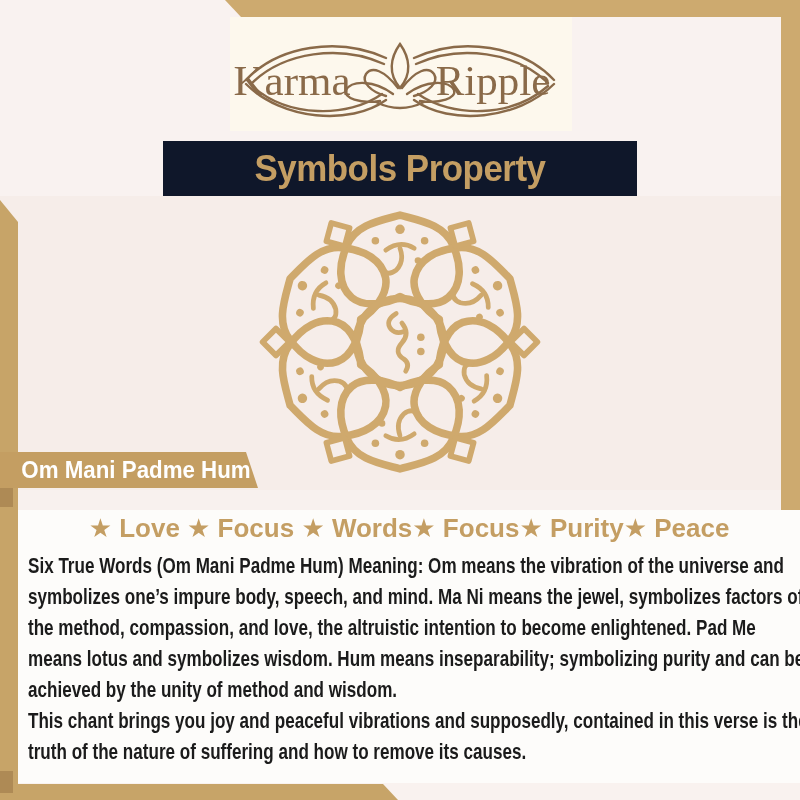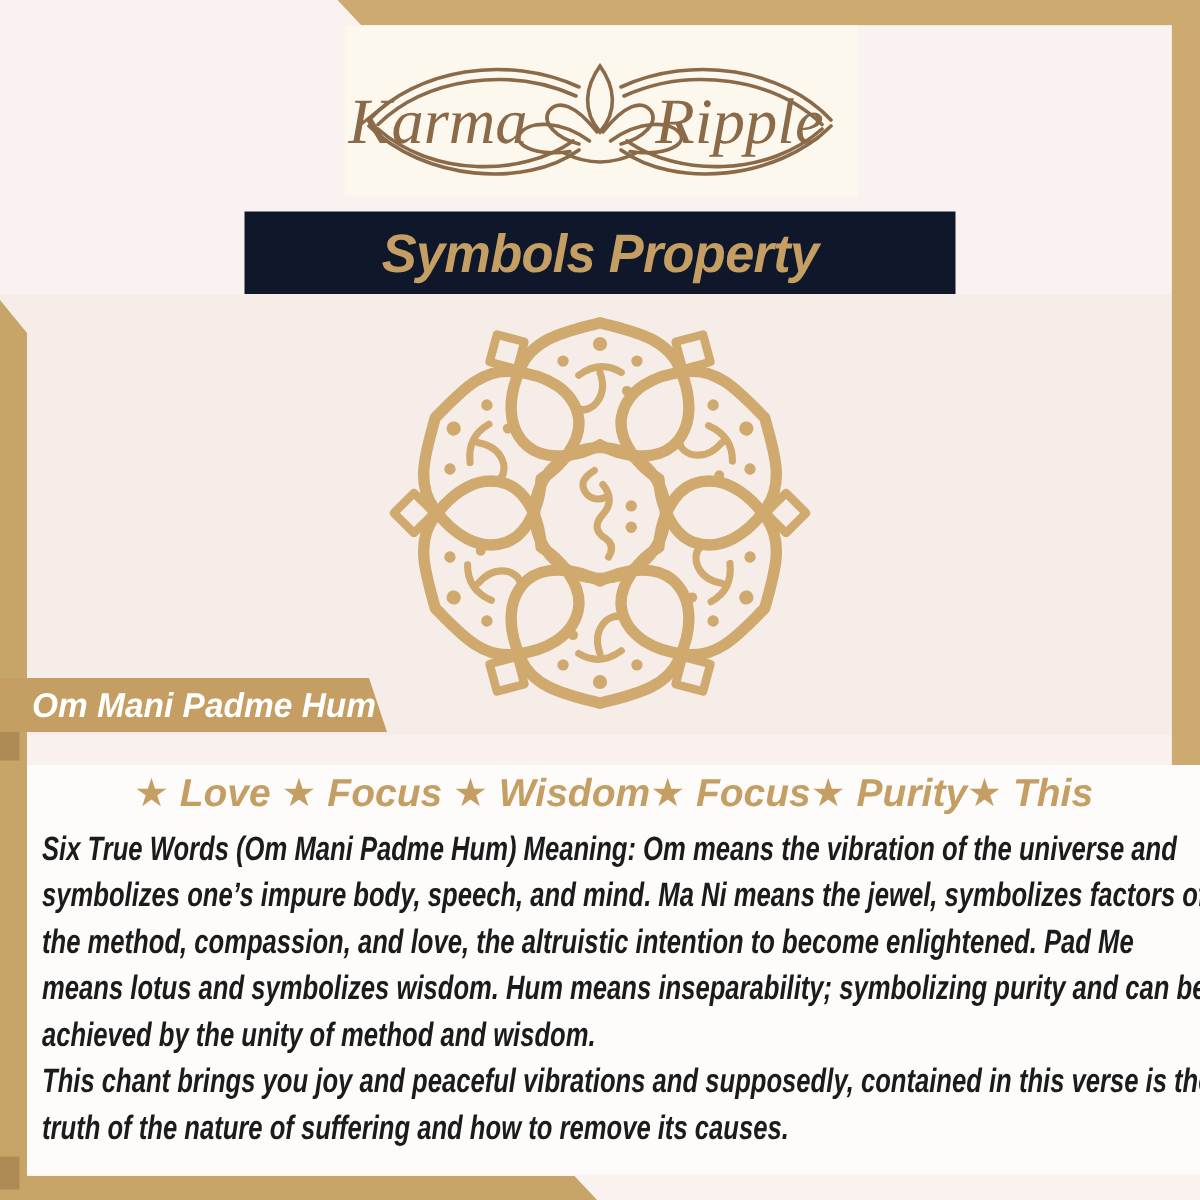--- a/index.html
+++ b/index.html
@@ -1,20 +1,19 @@
 <!DOCTYPE html>
 <html><head>
 <meta charset="utf-8">
 <style>
   html,body{margin:0;padding:0;background:#e8e0dc;}
   .canvas{
     position:relative;width:800px;height:800px;margin:0 auto;
     background:#f8f1ee;overflow:hidden;
     font-family:"Liberation Sans","DejaVu Sans",sans-serif;
-    font-style:italic;
   }
   
   .bg-top{position:absolute;left:0;top:0;width:800px;height:196px;background:#f9f2f0;}
   .bg-mid{position:absolute;left:0;top:196px;width:800px;height:294px;background:#f6ede9;}
   .bg-bottom{position:absolute;left:0;top:783px;width:800px;height:17px;background:#f9f2ef;}
 
   
   .ribbon{position:absolute;background:#cdaa6f;}
   .ribbon-top{left:0;top:0;width:800px;height:17px;
     clip-path:polygon(225px 0,800px 0,800px 17px,241px 17px);}
@@ -141,20 +140,20 @@
       <circle class="m-fill" cx="172" cy="145" r="4"></circle>
       <circle class="m-fill" cx="172" cy="160" r="4"></circle>
     </g>
   </svg>
 
   <div class="banner">
     <div class="banner-text">Om Mani Padme Hum</div>
   </div>
 
   <div class="content-panel">
-    <div class="tagline">★ Love ★ Focus ★ Wisdom★ Focus★ Purity★ This</div>
+    <div class="tagline">★ Love ★ Focus ★ Words★ Focus★ Purity★ Peace</div>
     <div class="body-wrap">
       <p>Six True Words (Om Mani Padme Hum) Meaning: Om means the vibration of the universe and symbolizes one’s impure body, speech, and mind. Ma Ni means the jewel, symbolizes factors of the method, compassion, and love, the altruistic intention to become enlightened. Pad Me means lotus and symbolizes wisdom. Hum means inseparability; symbolizing purity and can be achieved by the unity of method and wisdom.</p>
       <p>This chant brings you joy and peaceful vibrations and supposedly, contained in this verse is the truth of the nature of suffering and how to remove its causes.</p>
     </div>
   </div>
 
 </div>
 
 </body></html>

